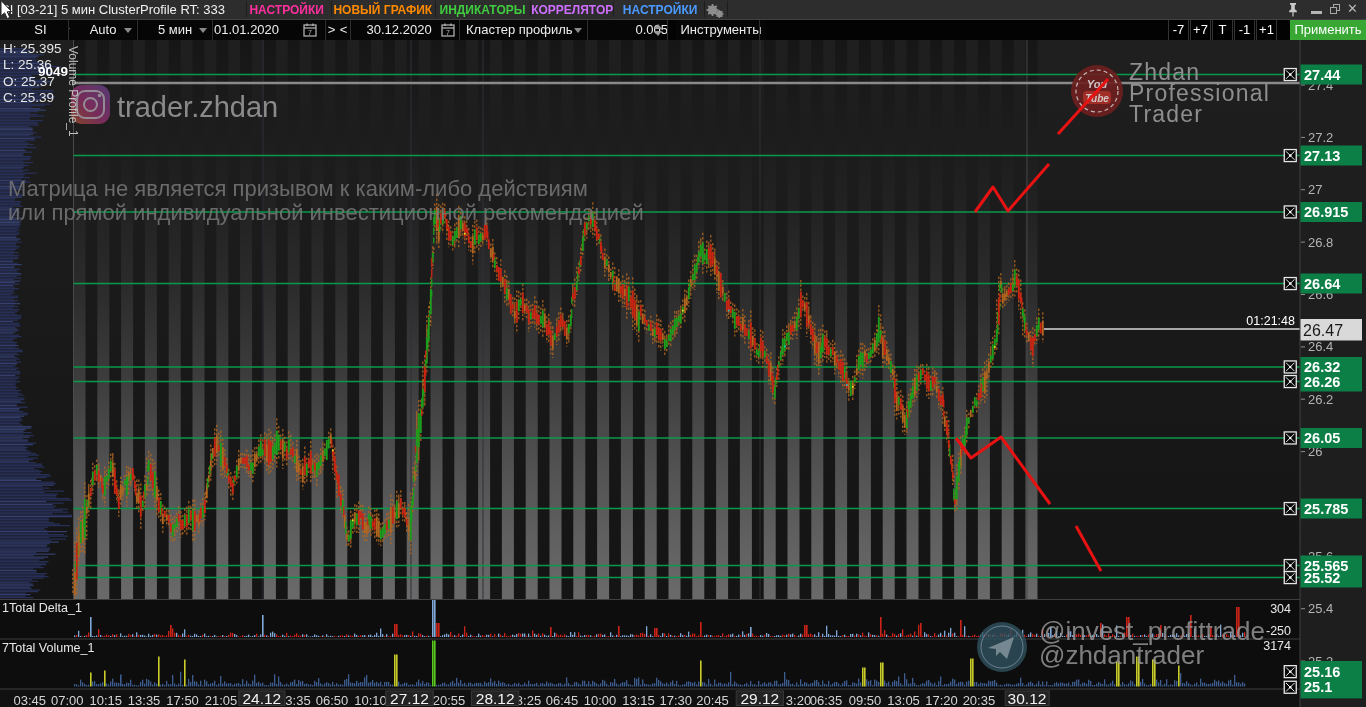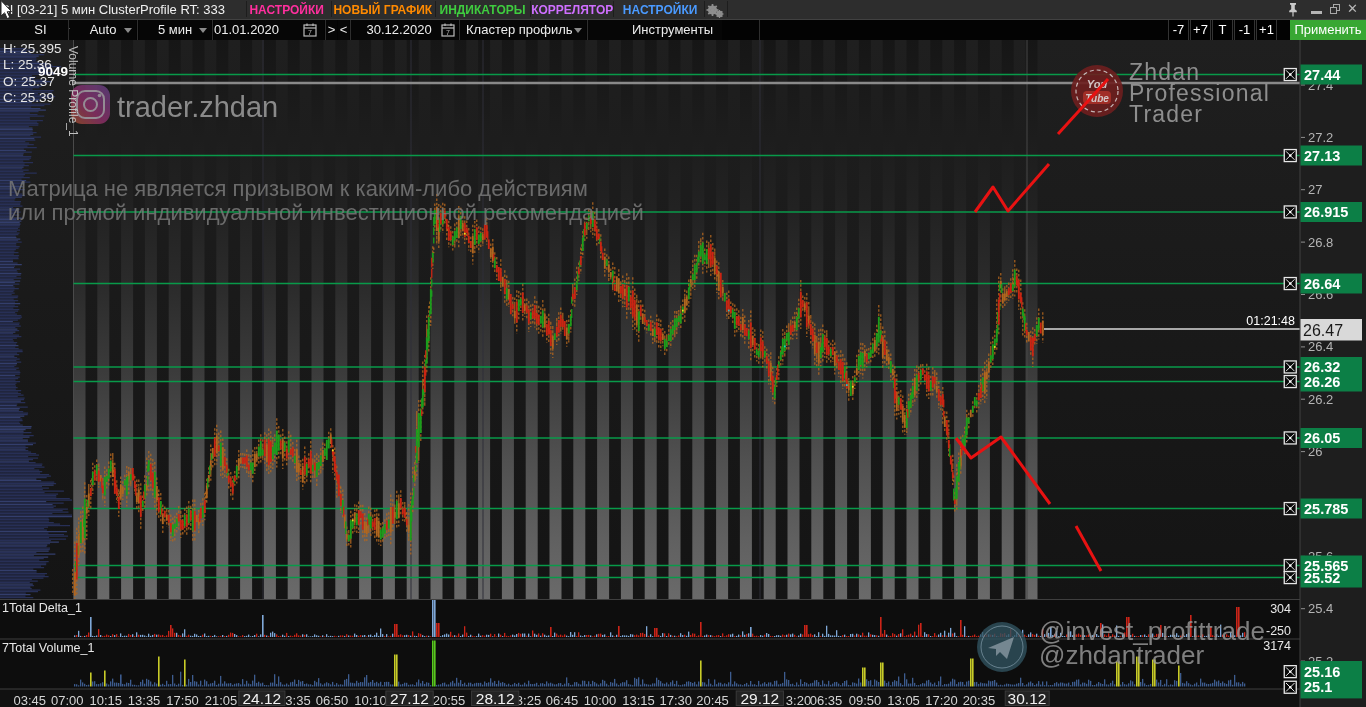--- a/index.html
+++ b/index.html
@@ -91,21 +91,21 @@
     </svg>
  <span class="wsep" style="left:459px"></span>
  <div class="w" style="left:460px;width:126px;padding-left:6px">Кластер профиль<span class="arr"></span></div>
  <span class="wsep" style="left:587px"></span>
  <div class="w" style="left:588px;width:80px;text-align:right;">0.005</div>
  <svg style="position:absolute;left:652px;top:3px" width="12" height="14" viewBox="0 0 12 14">
       <path d="M6 1 L10 6 H2z" fill="#9a9a9a"></path>
       <path d="M6 13 L2 8 H10z" fill="#9a9a9a"></path>
     </svg>
  <span class="wsep" style="left:667px"></span>
- <div class="w" style="left:632px;width:90px;">Инструменты</div>
+ <div class="w" style="left:676px;width:90px;text-align:center">Инструменты</div>
  <span class="wsep" style="left:759px"></span>
  <div class="btn" style="left:1168px;width:21px">-7</div>
  <div class="btn" style="left:1190px;width:21px">+7</div>
  <div class="btn" style="left:1212px;width:21px">T</div>
  <div class="btn" style="left:1234px;width:21px">-1</div>
  <div class="btn" style="left:1256px;width:21px">+1</div>
  <div id="apply">Применить</div>
 </div>
 <svg id="chart" width="1366" height="667" viewBox="0 0 1366 667">
 <defs>

